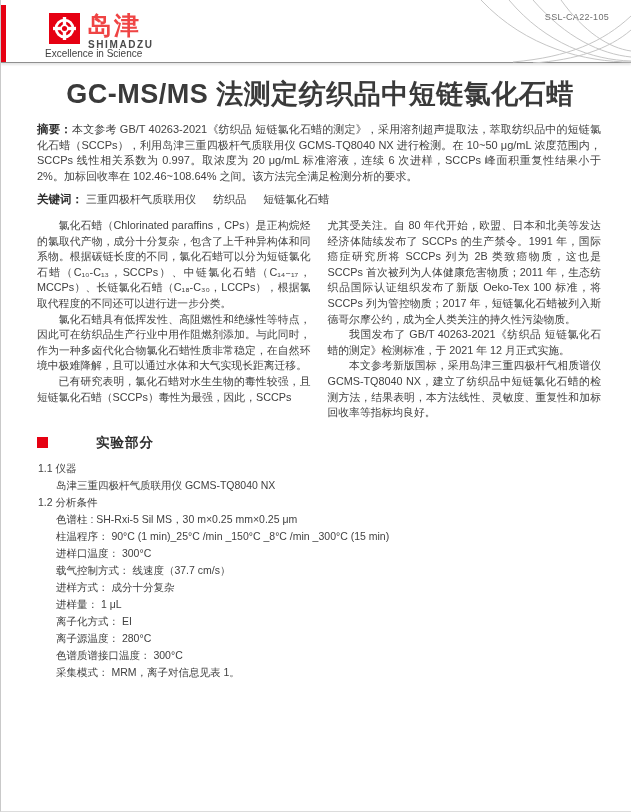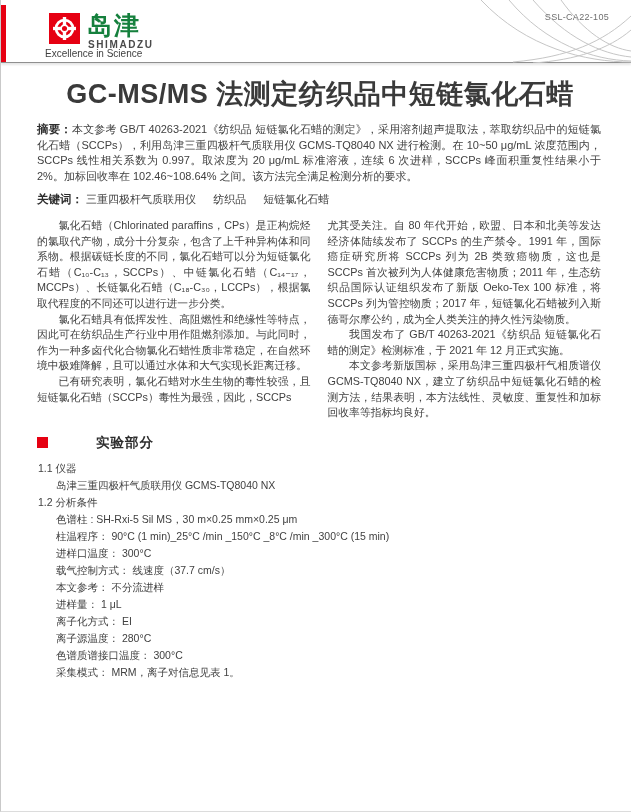--- a/index.html
+++ b/index.html
@@ -29,21 +29,21 @@
     left: 0; top: 5px;
     width: 5px; height: 57px;
     background: #e60012;
   }
   .logo-block { position: absolute; left: 48px; top: 13px; display: flex; align-items: flex-start; }
   .logo-mark {
     width: 31px; height: 31px;
     background: #e60012;
     display: flex; align-items: center; justify-content: center;
   }
-  .logo-cjk { font-size: 25px; font-weight: bold; color: #15803d; line-height: 25px; letter-spacing: 2px; margin-left: 7px; }
+  .logo-cjk { font-size: 25px; font-weight: bold; color: #ef4444; line-height: 25px; letter-spacing: 2px; margin-left: 7px; }
   .logo-en { font-size: 10px; font-weight: bold; color: #4a4a4a; letter-spacing: 1.6px; margin-left: 8px; margin-top: 1px; }
   .tagline { position: absolute; left: 44px; top: 48px; font-size: 10px; color: #3f3f3f; }
   .arcs { position: absolute; right: 0; top: 0; pointer-events: none; }
   .doc-number { position: absolute; right: 22px; top: 12px; font-size: 9px; color: #6f6f6f; letter-spacing: 0.3px; }
 
   
   .title-row { margin-top: 13px; text-align: center; padding: 0 28px 0 36px; }
   .doc-title { font-size: 27px; font-weight: bold; color: #3a3a3a; letter-spacing: 0.5px; }
   .app-code { text-align: right; padding-right: 52px; margin-top: 3px; font-size: 15px; font-weight: bold; color: #3a3a3a; }
 
@@ -143,21 +143,21 @@
     </div>
 
     <div class="exp">
       <div class="sub-title">1.1 仪器</div>
       <div class="indent">岛津三重四极杆气质联用仪 GCMS-TQ8040 NX</div>
       <div class="sub-title">1.2 分析条件</div>
       <div class="indent">色谱柱 : SH-Rxi-5 Sil MS，30 m×0.25 mm×0.25 μm</div>
       <div class="indent">柱温程序： 90°C (1 min)_25°C /min _150°C _8°C /min _300°C (15 min)</div>
       <div class="indent">进样口温度： 300°C</div>
       <div class="indent">载气控制方式： 线速度（37.7 cm/s）</div>
-      <div class="indent">本文参考： 不分流进样</div>
+      <div class="indent">进样方式： 成分十分复杂</div>
       <div class="indent">进样量： 1 μL</div>
       <div class="indent">离子化方式： EI</div>
       <div class="indent">离子源温度： 280°C</div>
       <div class="indent">色谱质谱接口温度： 300°C</div>
       <div class="indent">采集模式： MRM，离子对信息见表 1。</div>
     </div>
 
   </div>
 </div>
 

